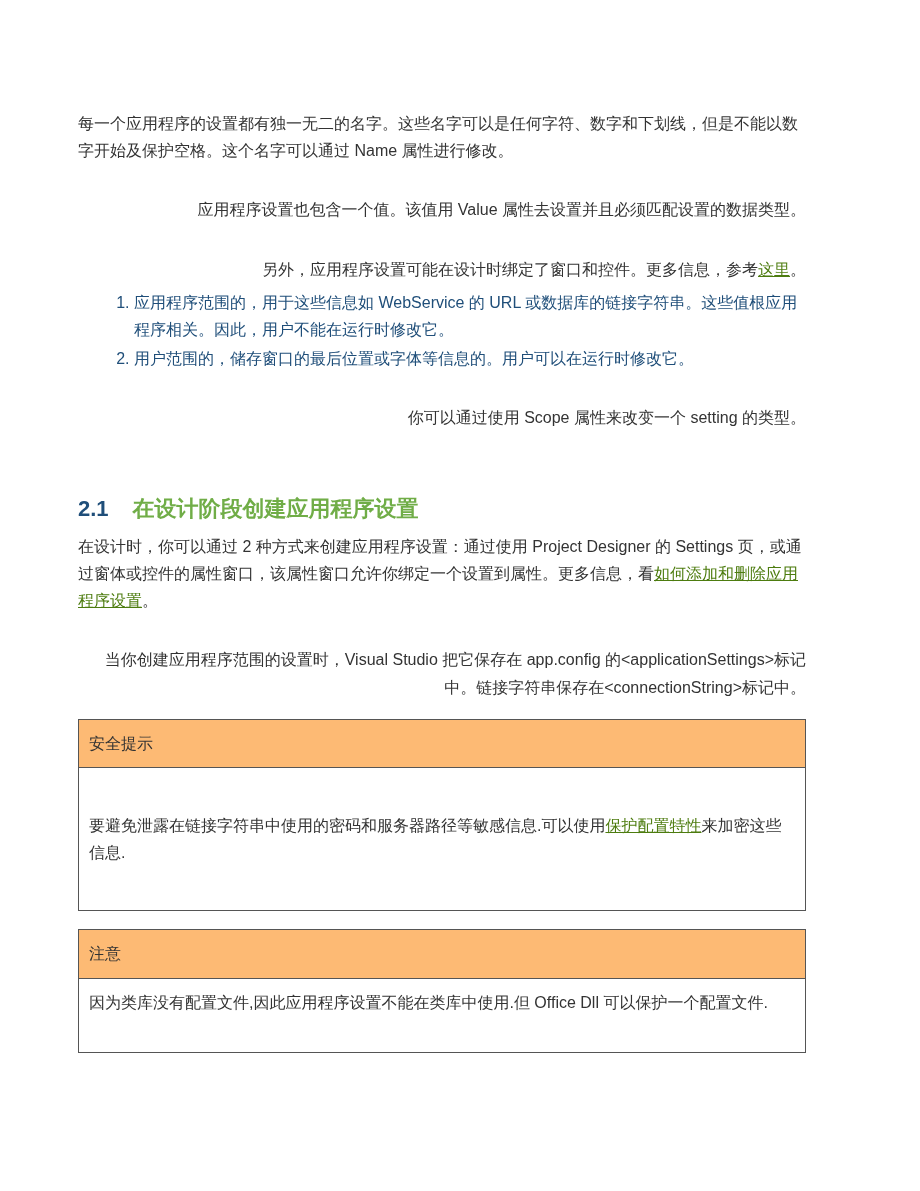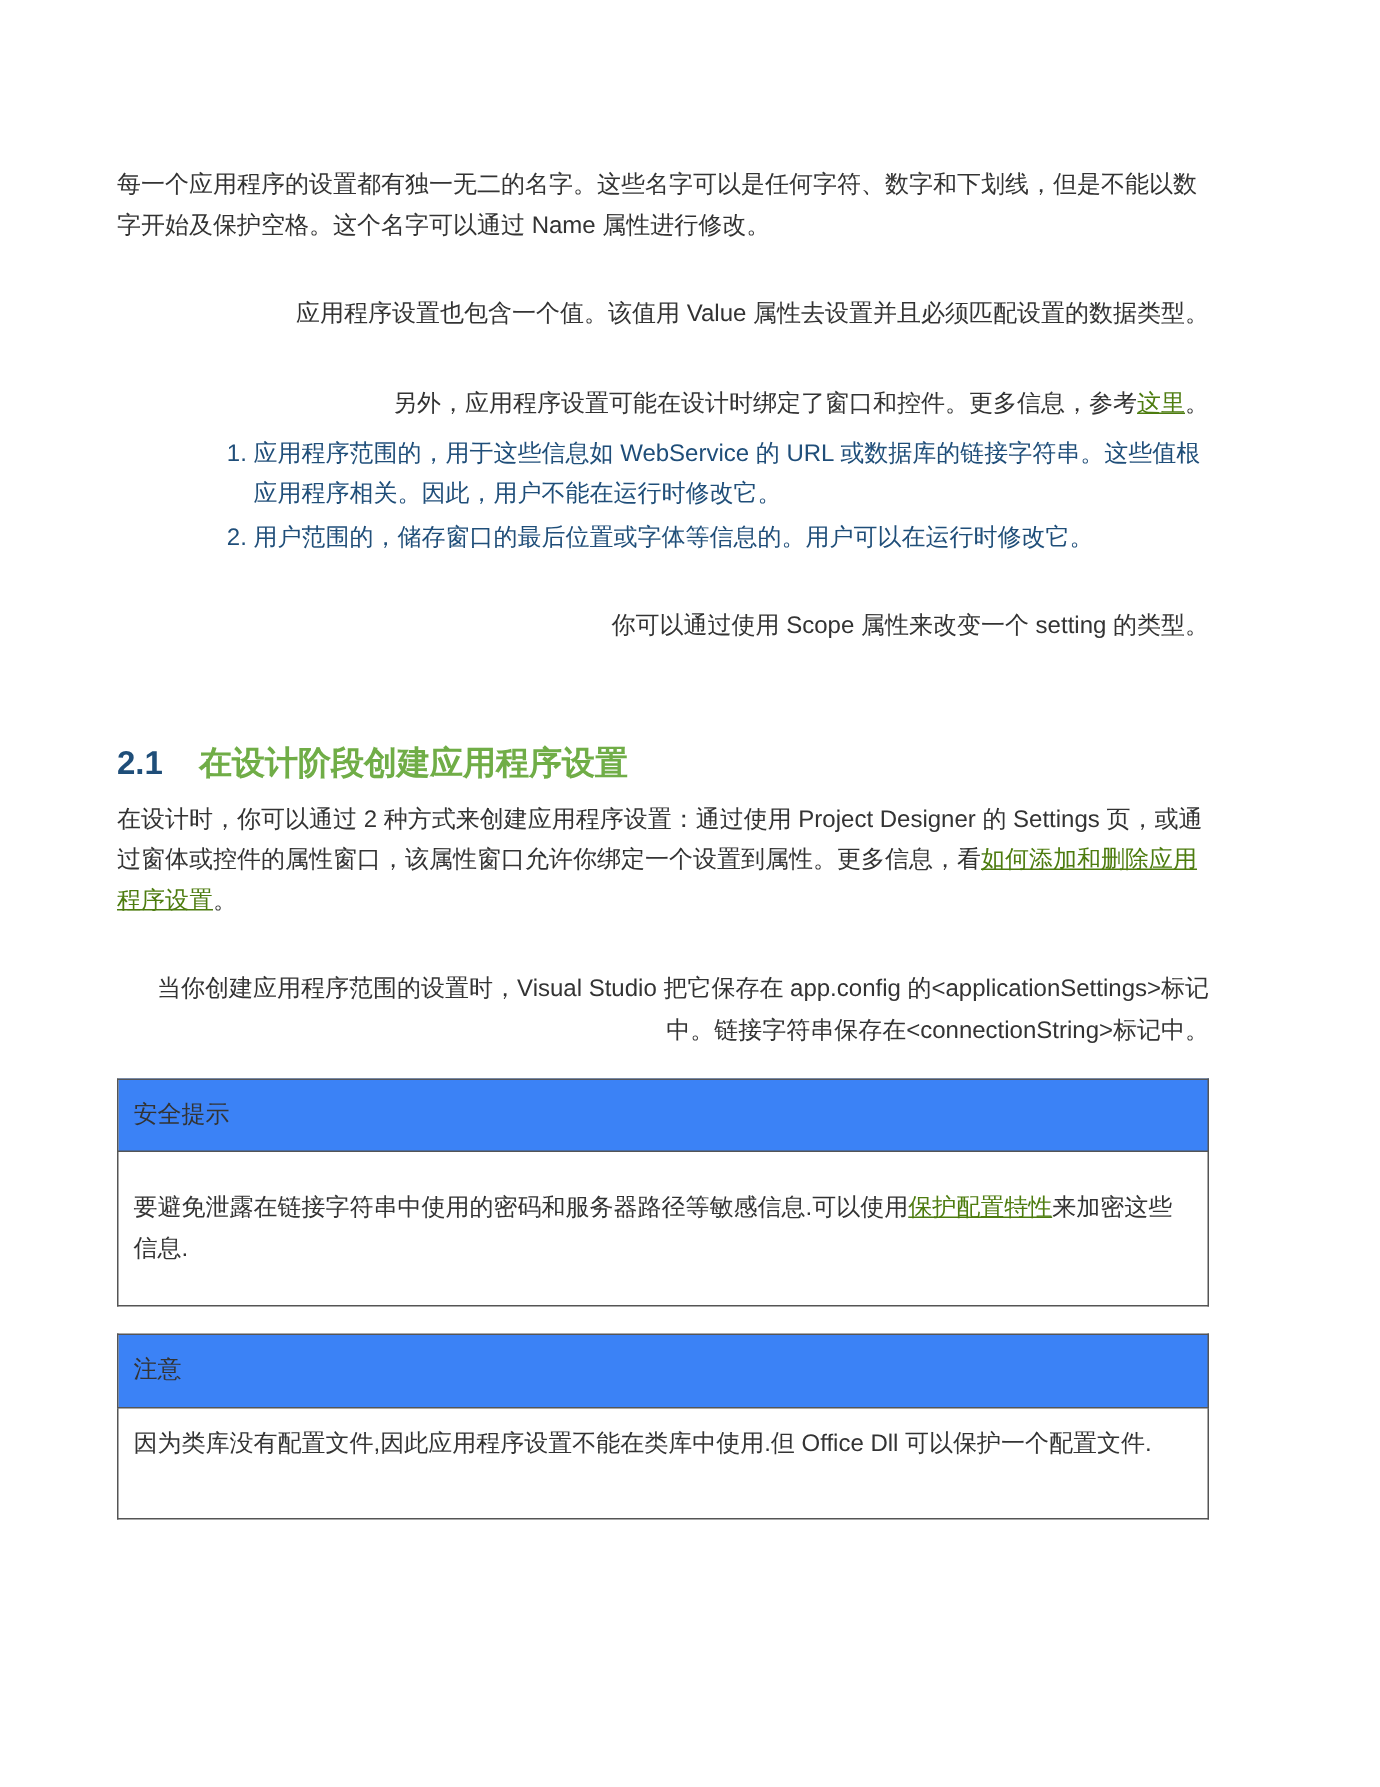--- a/index.html
+++ b/index.html
@@ -25,21 +25,20 @@
     cursor: pointer;
   }
   ol.numbered {
     margin: 6px 0 6px 0;
     padding-left: 56px;
   }
   ol.numbered > li {
     color: #1F4E79;
     font-family: "Century Gothic","Segoe UI",Arial,sans-serif;
     margin-bottom: 2px;
-    margin-left: 35px;
   }
   ol.numbered > li > span {
     color: #1F4E79;
   }
   h2.section {
     font-family: "Century Gothic","Segoe UI",Arial,sans-serif;
     font-weight: 600;
     font-size: 22px;
     margin: 58px 0 6px 0;
     color: #70AD47;
@@ -53,24 +52,24 @@
     border-collapse: collapse;
     margin-top: 18px;
     font-size: 16px;
   }
   table.box td {
     border: 1px solid #555;
     padding: 10px 10px;
     vertical-align: top;
   }
   table.box td.header {
-    background: #3b82f6;
+    background: #fdba74;
   }
   table.box td.body {
-    padding: 24px 10px;
+    padding: 44px 10px;
   }
   table.box td.body2 {
     padding: 10px 10px 36px 10px;
     margin-left: 45px;
   }
 </style>
 </head>
 <body>
 
 <div class="page">

